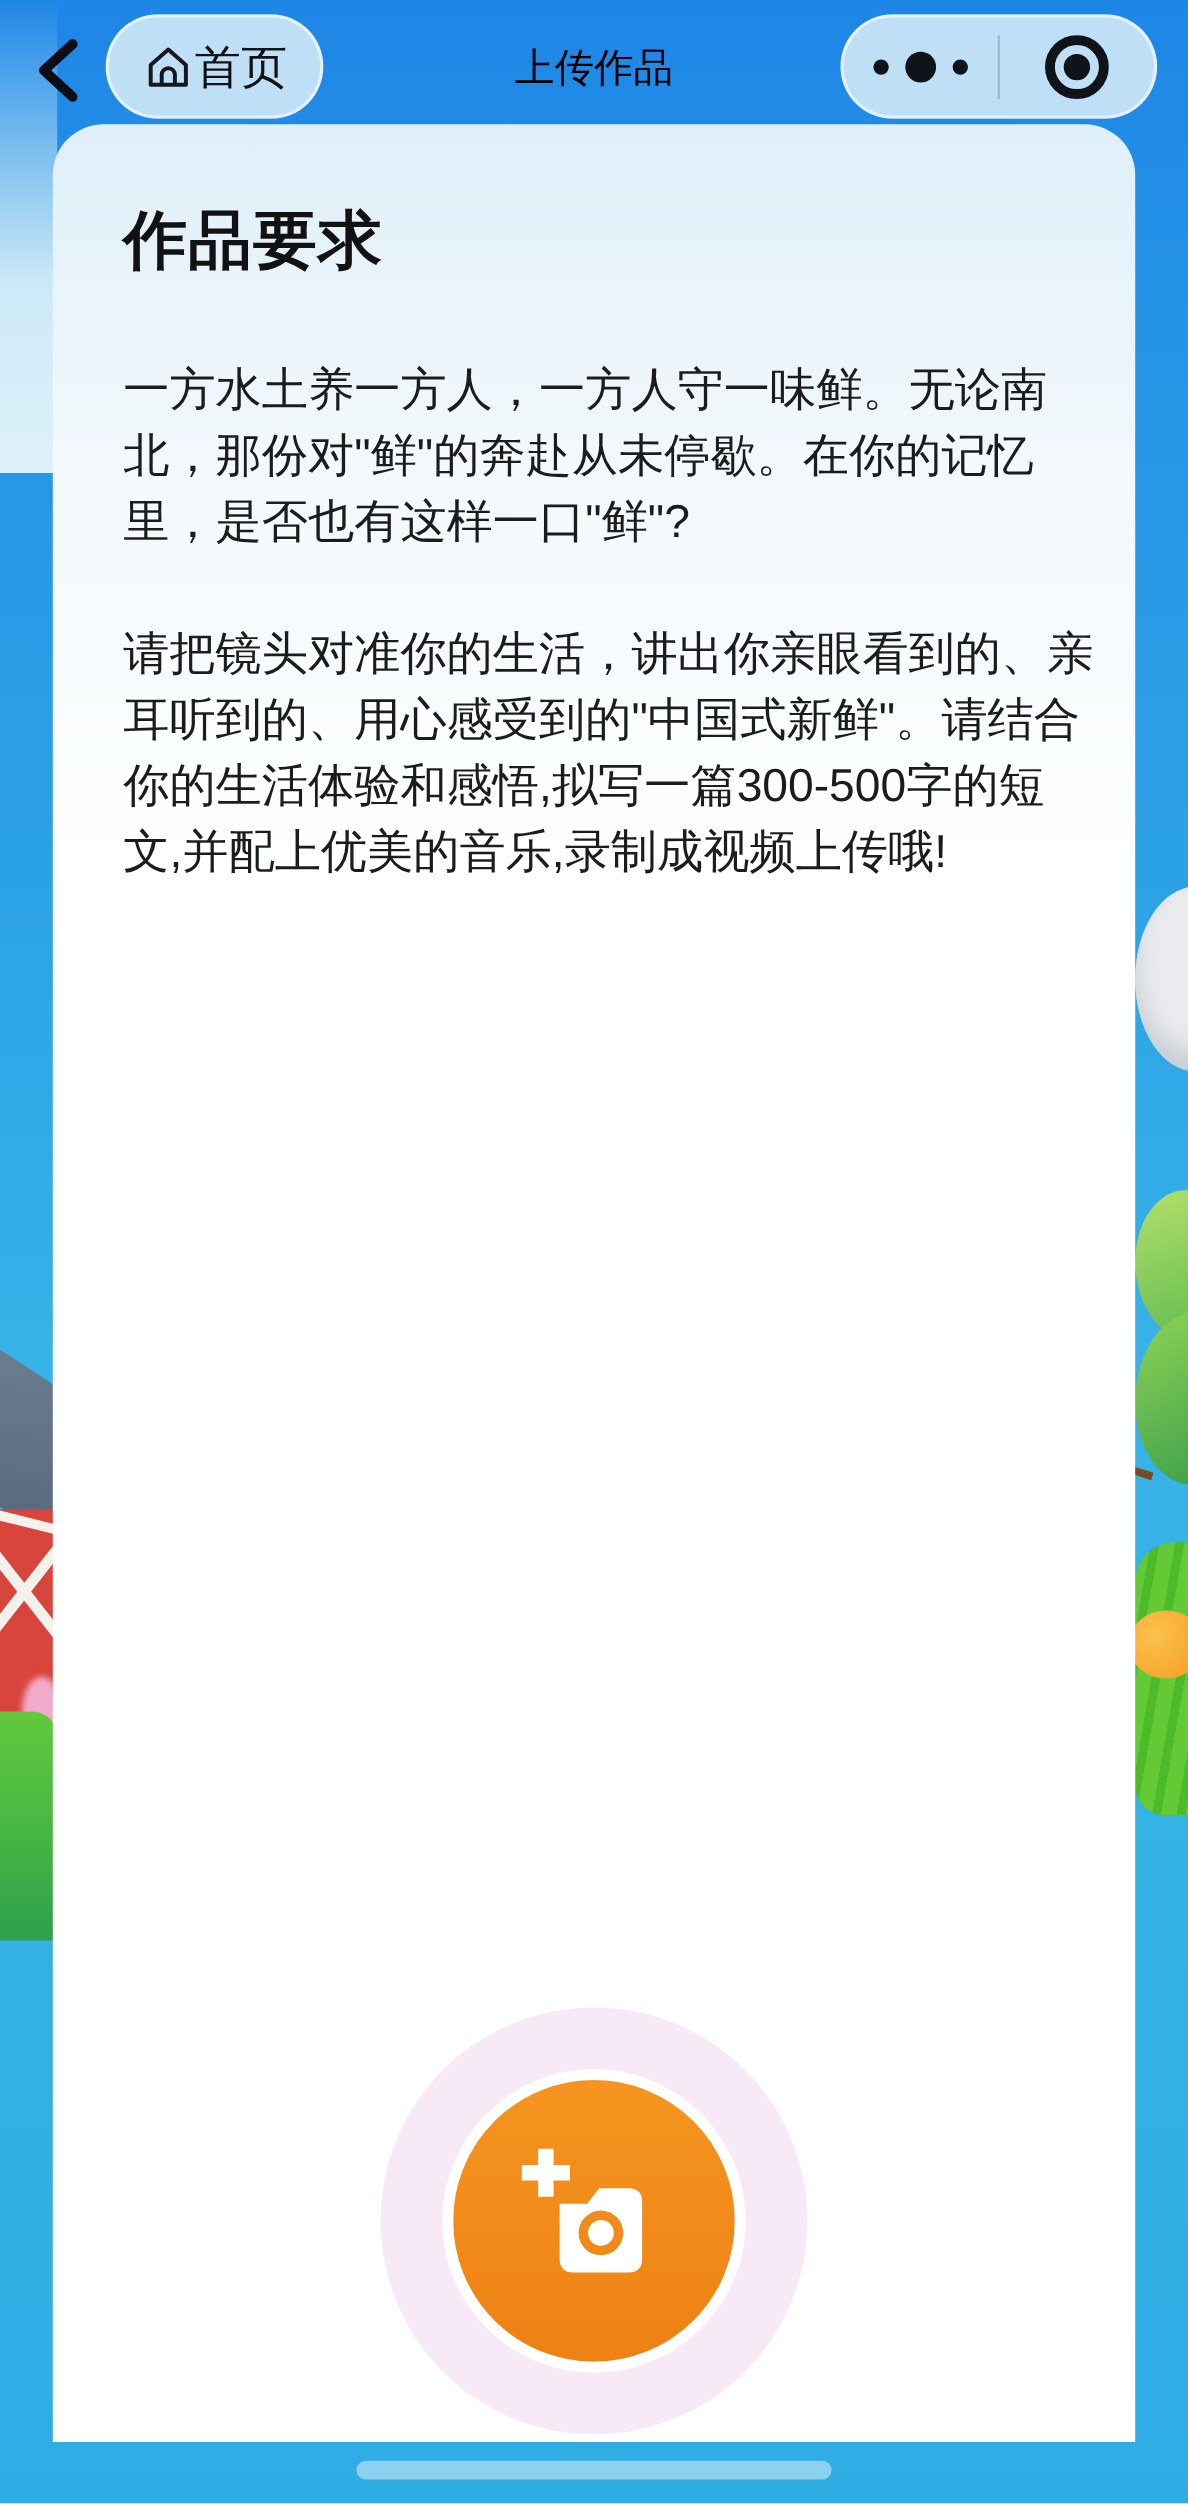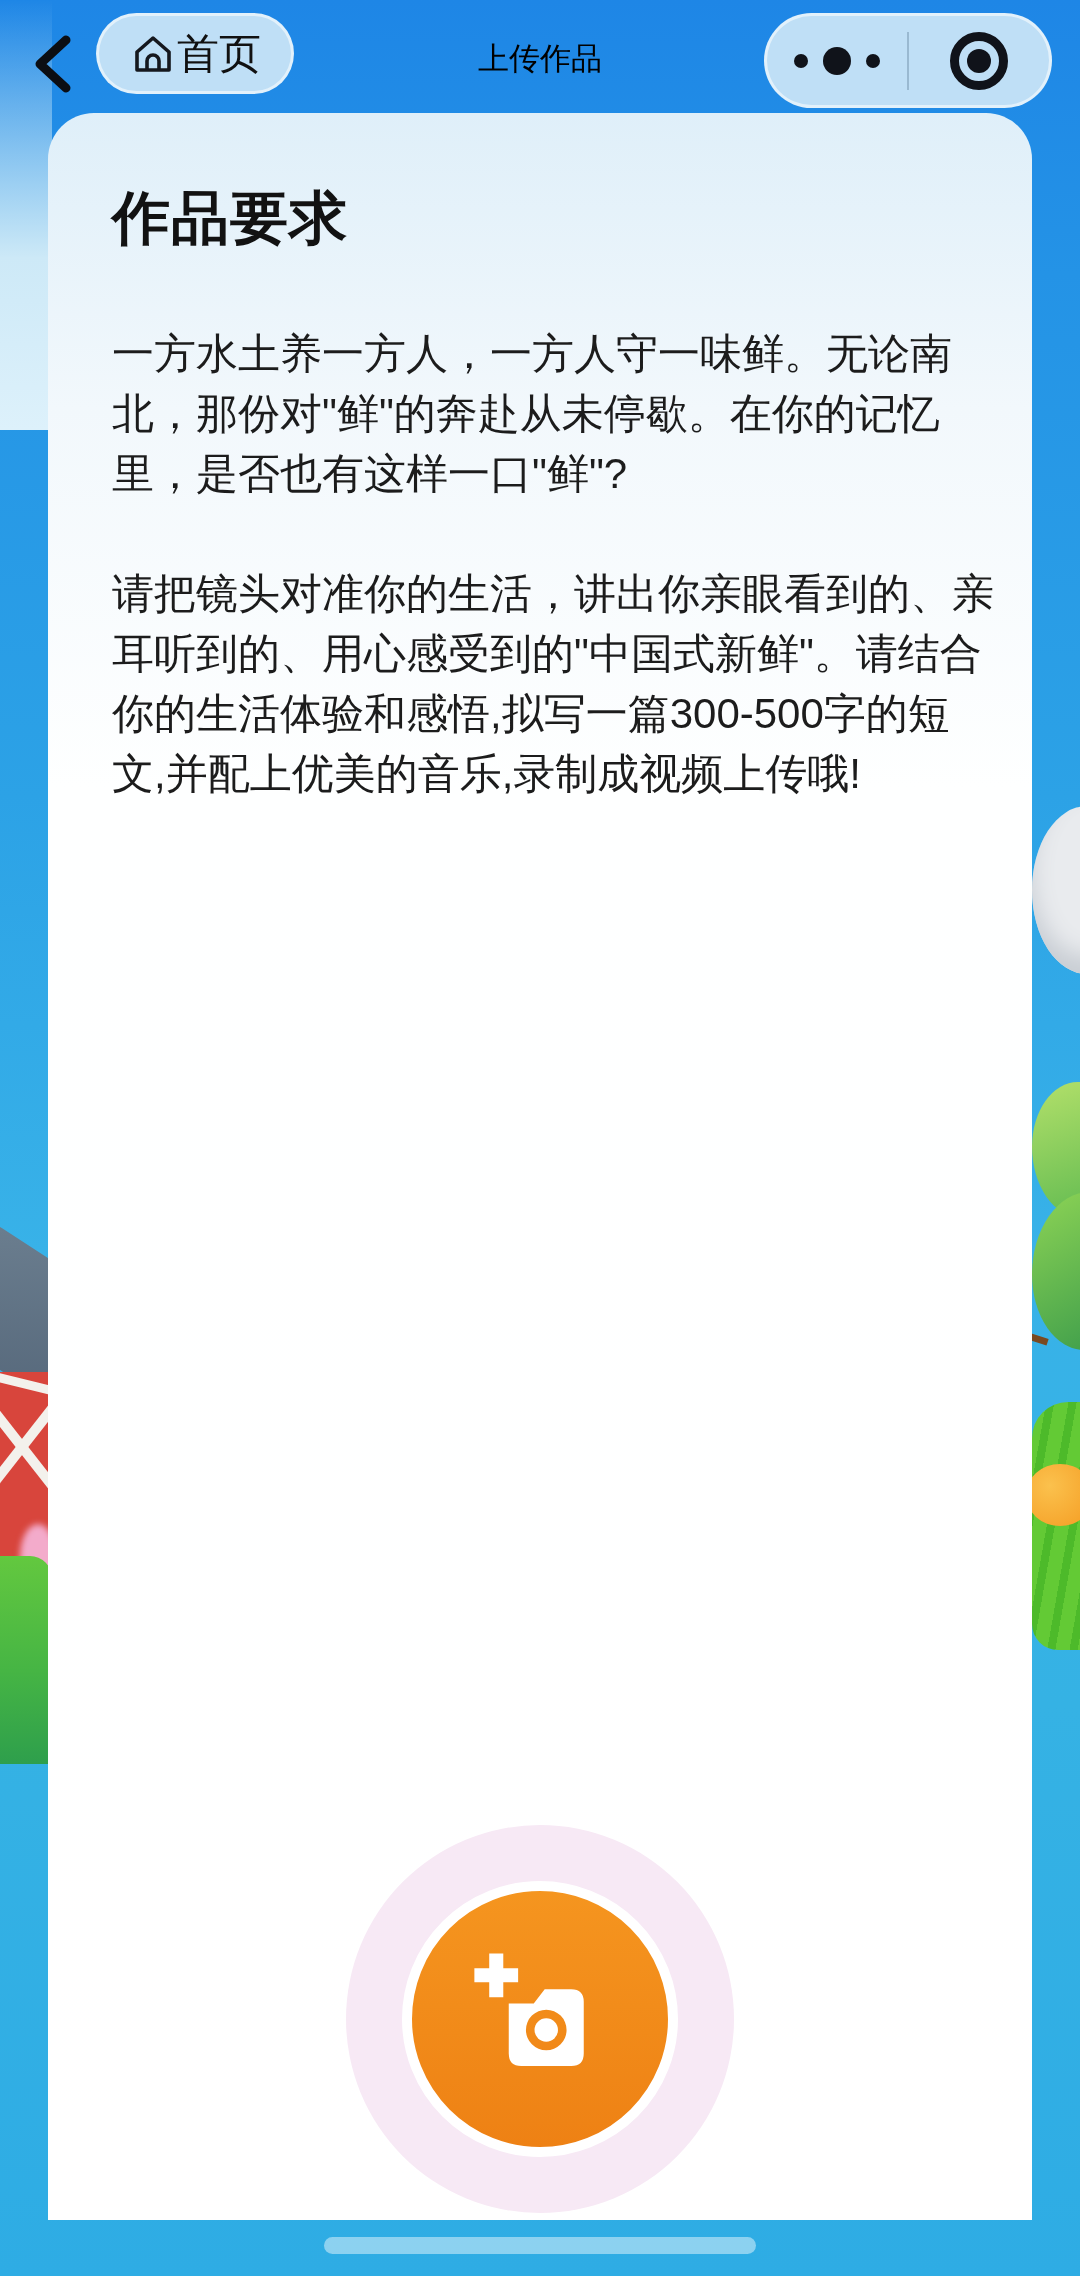--- a/index.html
+++ b/index.html
@@ -37,24 +37,24 @@
                background:repeating-linear-gradient(100deg,#63CA35 0 14px,#4DBA2A 14px 22px);
                border-radius:36px 0 0 26px;}
   .orange-fruit{left:1026px;top:1464px;width:68px;height:62px;border-radius:50%;
                 background:radial-gradient(circle at 35% 35%,#FBC14D,#F49B21);}
 
   
   .nav{position:absolute;left:0;top:0;width:1080px;height:115px;}
   .back-btn{position:absolute;left:24px;top:32px;width:56px;height:64px;background:none;border:none;
             padding:0;cursor:pointer;}
   .nav-title{position:absolute;left:0;top:38px;width:100%;text-align:center;
-             font-size:31px;font-weight:500;color:#000;}
+             font-size:36px;font-weight:500;color:#000;}
   .pill{position:absolute;background:#BFDFF6;border:3px solid rgba(255,255,255,0.55);
         border-radius:50px;box-sizing:border-box;}
-  .home-pill{left:96px;top:13px;width:198px;height:81px;display:flex;align-items:center;
+  .home-pill{left:96px;top:13px;width:198px;height:95px;display:flex;align-items:center;
              justify-content:center;cursor:pointer;}
   .home-label{font-size:42px;color:#111;}
   .wx-pill{left:764px;top:13px;width:288px;height:95px;display:flex;align-items:center;}
   .wx-half{flex:1;display:flex;align-items:center;justify-content:center;background:none;
            border:none;height:100%;cursor:pointer;}
   .dots{display:flex;align-items:center;gap:15px;}
   .dot{background:#10131A;border-radius:50%;}
   .dot-s{width:14px;height:14px;}
   .dot-b{width:28px;height:28px;}
   .wx-divider{width:2px;height:58px;background:rgba(40,70,100,0.25);}

